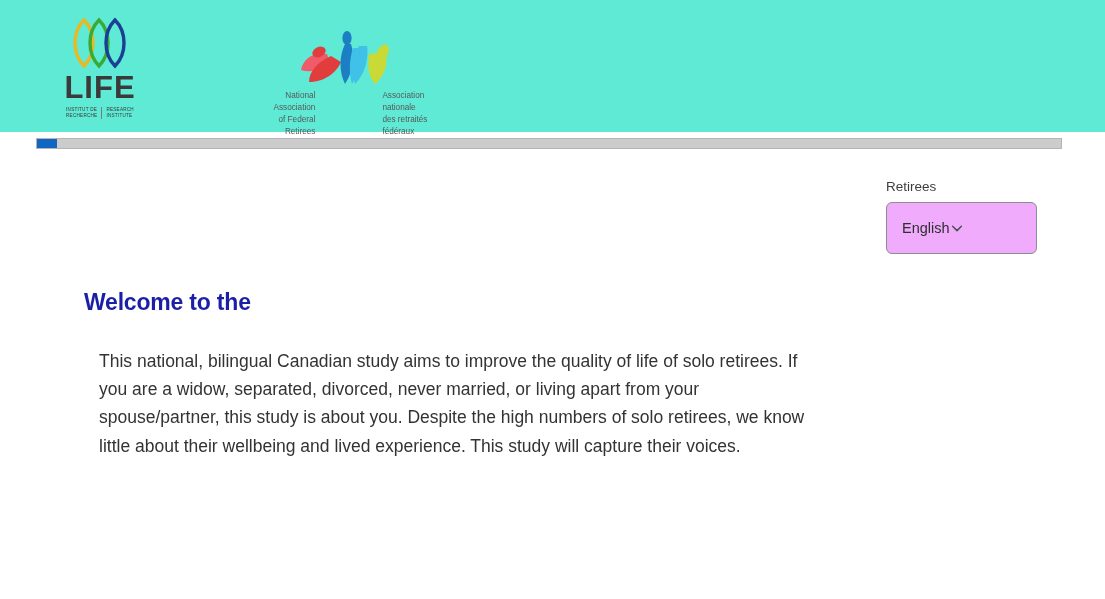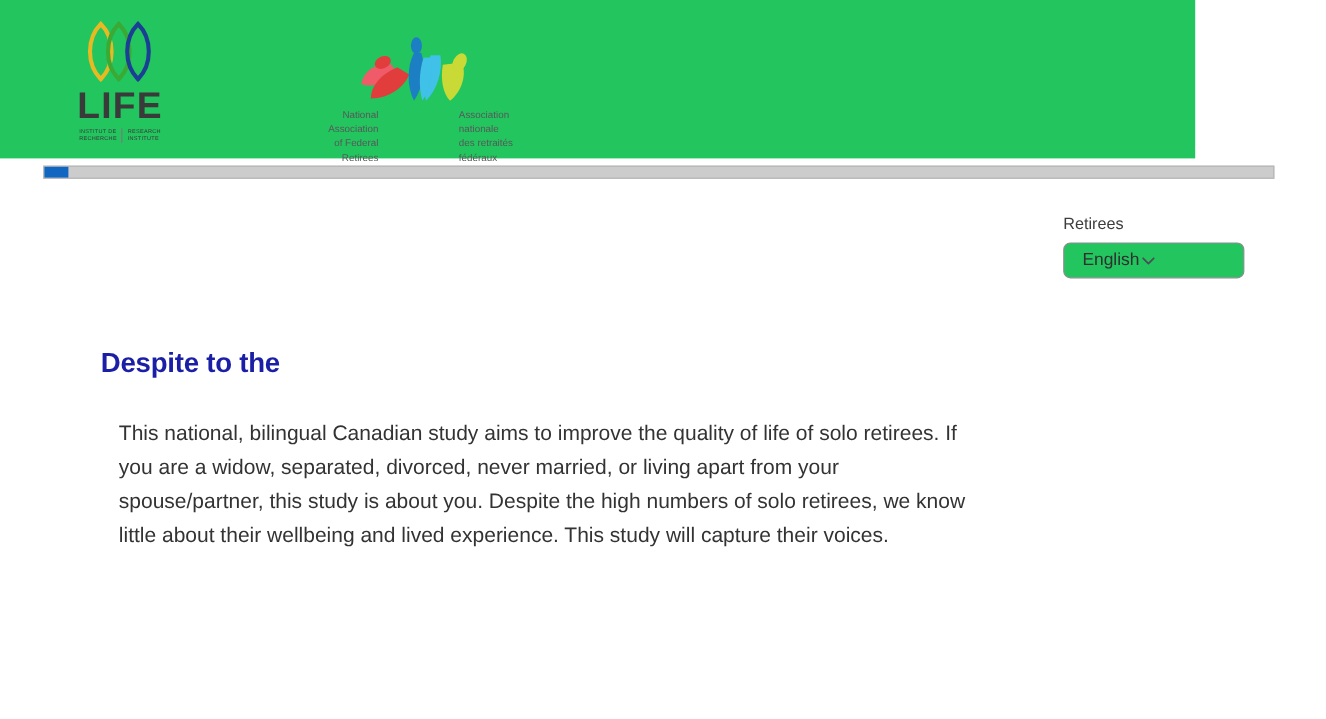--- a/index.html
+++ b/index.html
@@ -14,23 +14,23 @@
     overflow: hidden;
     font-family: "Liberation Sans", sans-serif;
     -webkit-font-smoothing: antialiased;
   }
 
   
   .header {
     position: absolute;
     top: 0;
     left: 0;
-    width: 996px;
+    width: 1105px;
     height: 132px;
-    background: #22c55e;
+    background: #5eead4;
   }
   .logo-life {
     position: absolute;
     left: 62px;
     top: 16px;
     width: 76px;
     height: 98px;
   }
   .logo-life .mark {
     display: block;
@@ -115,23 +115,23 @@
     top: 178px;
   }
   .language-label {
     font-size: 13.5px;
     color: #3d3d3d;
     line-height: 1.3;
     margin-bottom: 6px;
   }
   .language-select {
     width: 151px;
-    height: 30px;
+    height: 52px;
     box-sizing: border-box;
-    background: #22c55e;
+    background: #f0abfc;
     border: 1px solid #8a8d91;
     border-radius: 6px;
     display: flex;
     align-items: center;
     padding: 0 13px 0 15px;
     cursor: pointer;
   }
   .language-select .value {
     font-size: 14.5px;
     color: #2f2f2f;
@@ -233,15 +233,15 @@
   <div class="language-label">Retirees</div>
   <div class="language-select">
     <span class="value">English</span>
     <svg class="chev" viewBox="0 0 16 16">
       <path d="M3 6 L8 11 L13 6" fill="none" stroke="#4b4f55" stroke-width="1.7" stroke-linecap="round" stroke-linejoin="round"></path>
     </svg>
   </div>
 </div>
 
 <div class="content">
-  <h2 class="welcome-line">Despite to the</h2>
+  <h2 class="welcome-line">Welcome to the</h2>
   <p class="intro-paragraph">This national, bilingual Canadian study aims to improve the quality of life of solo retirees. If you are a widow, separated, divorced, never married, or living apart from your spouse/partner, this study is about you. Despite the high numbers of solo retirees, we know little about their wellbeing and lived experience. This study will capture their voices.</p>
 </div>
 
 </body></html>

